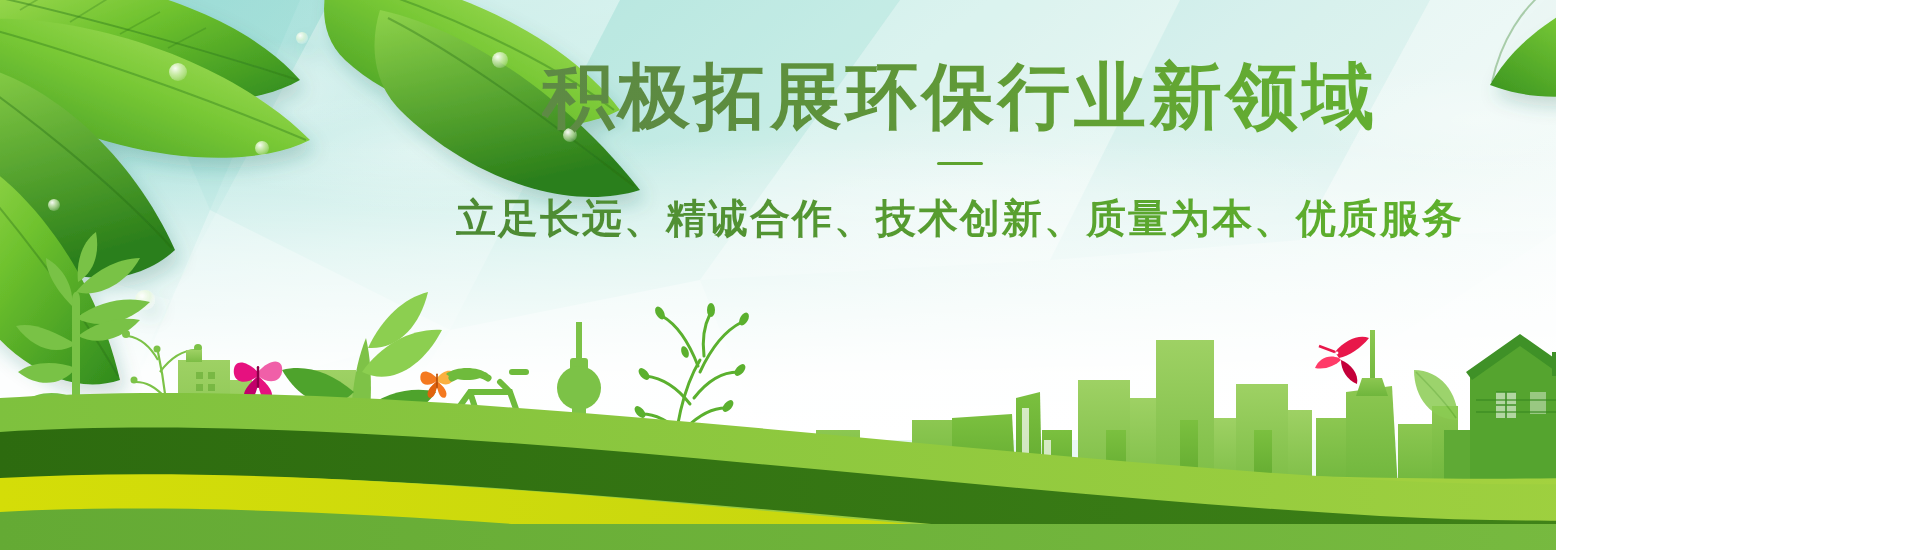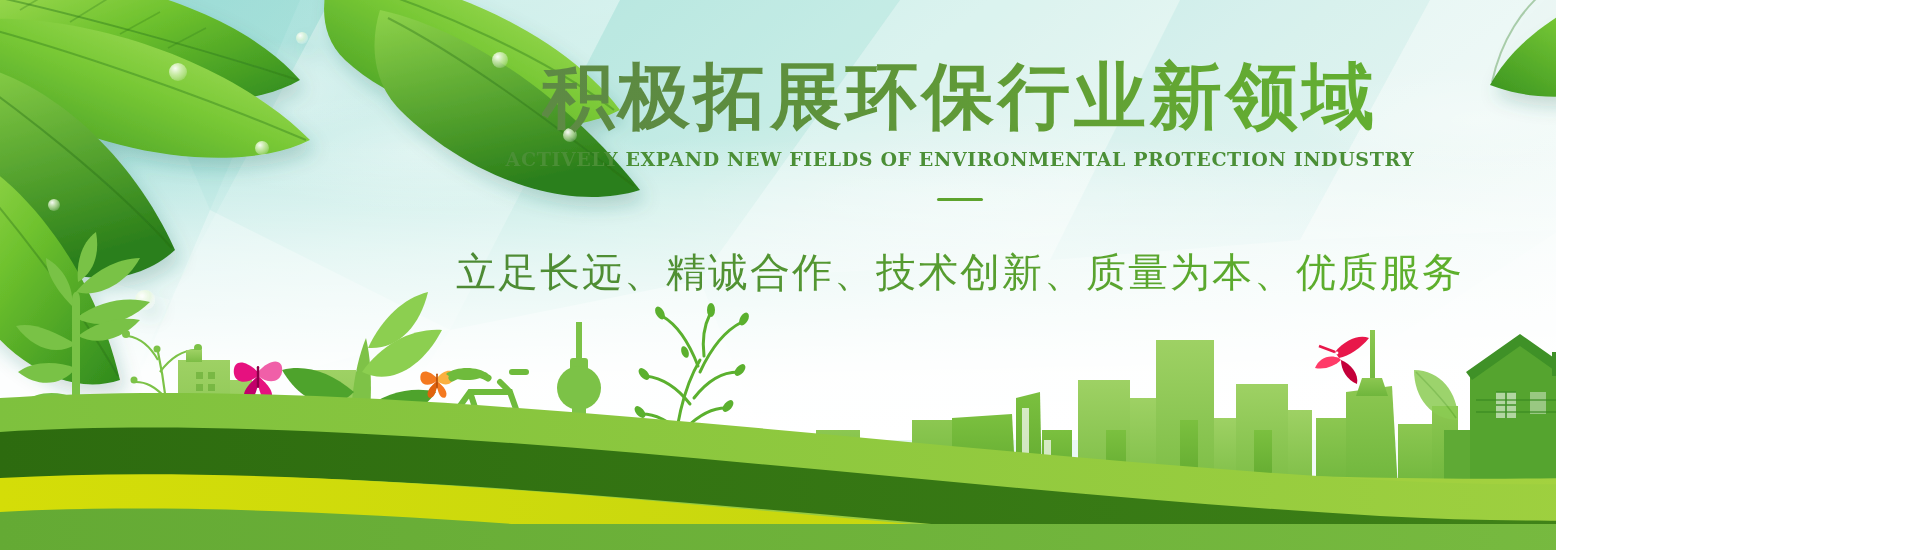--- a/index.html
+++ b/index.html
@@ -50,24 +50,24 @@
     color:#4b8f36;
     white-space:nowrap;
   }
   .divider{
     margin-top:28px;
     width:46px;height:3px;
     background:#5da32d;
     border-radius:2px;
   }
   .tagline{
-    margin-top:44px;
+    margin-top:26px;
     font-family:"DejaVu Serif","Liberation Serif",serif;
     font-size:40px;
-    font-weight:400;
+    font-weight:700;
     letter-spacing:2px;
     background:linear-gradient(90deg,#4d8a34 0%,#519133 25%,#58a02f 55%,#5cab2d 80%,#5eb02c 100%);
     -webkit-background-clip:text;
     background-clip:text;
     color:transparent;
     -webkit-text-fill-color:transparent;
     white-space:nowrap;
   }
 </style>
 </head>
@@ -554,18 +554,17 @@
     <path d="M0,432 C380,408 900,488 1380,516 C1600,528 1790,516 1920,492 L1920,536 C1790,558 1600,570 1380,558 C900,532 380,454 0,482 Z" fill="url(#wv2)"></path>
 
     <path d="M0,478 C380,456 900,534 1380,560 C1620,572 1800,560 1920,540 L1920,580 L0,580 Z" fill="url(#wv3)"></path>
 
     <path d="M0,512 C380,492 900,566 1380,590 L1920,590 L1920,550 L0,550 Z" fill="url(#wv4)"></path>
     <rect x="0" y="524" width="1920" height="26" fill="url(#wv4)"></rect>
   </svg>
 
   <div class="textblock">
     <div class="headline">积极拓展环保行业新领域</div>
-    <div class="subhead">ACTIVELY EXPAND NEW FIELDS OF ENVIRONMENTAL PROTECTION INDUSTRY</div>
     <div class="divider"></div>
     <div class="tagline">立足长远、精诚合作、技术创新、质量为本、优质服务</div>
   </div>
 
 </div>
 
 </body></html>

